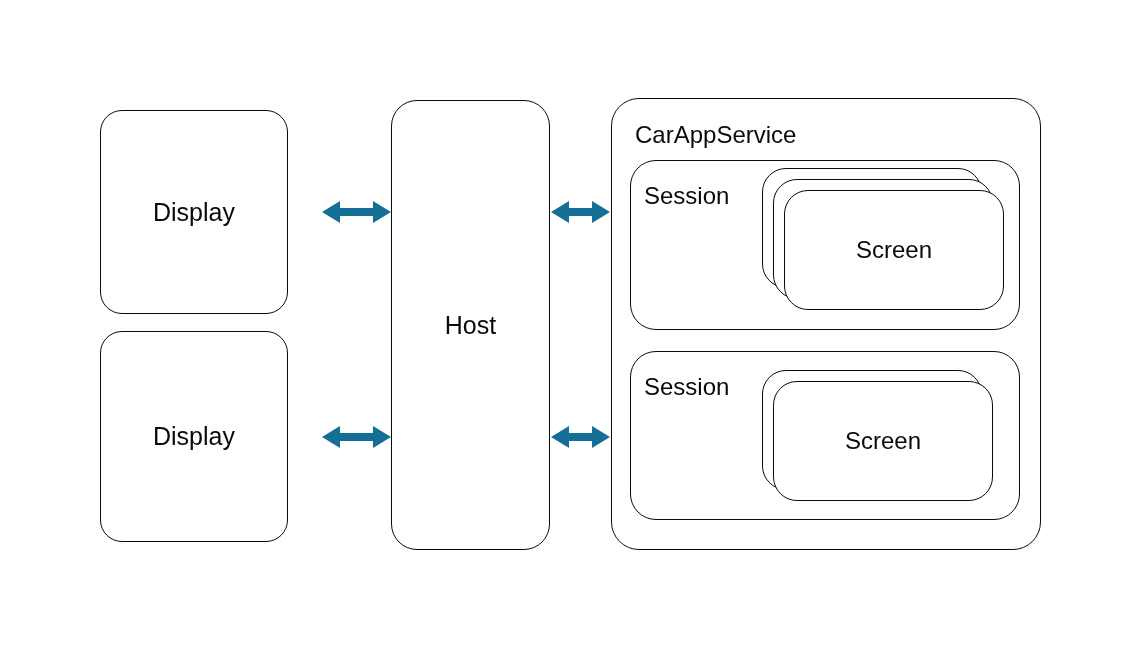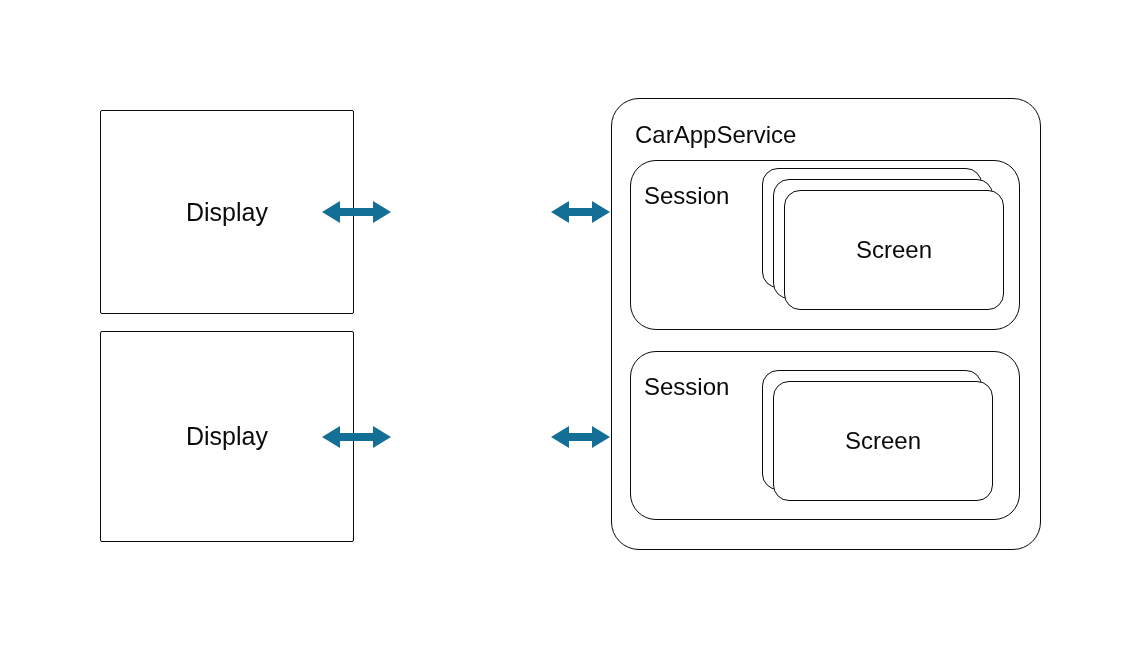--- a/index.html
+++ b/index.html
@@ -34,22 +34,22 @@
     white-space: nowrap;
   }
   .mono-label {
     font-family: Liberation Sans, sans-serif;
     font-size: 24px;
     color: #0a0a0a;
     white-space: nowrap;
   }
   .display-box {
     left: 100px;
-    width: 254px;
-    border-radius: 2px;
+    width: 188px;
+    border-radius: 22px;
   }
   #display-1 { top: 110px; height: 204px; }
   #display-2 { top: 331px; height: 211px; }
   #host-box {
     left: 391px;
     top: 100px;
     width: 159px;
     height: 450px;
     border-radius: 26px;
   }
@@ -73,39 +73,42 @@
   #session-1 { top: 160px; height: 170px; }
   #session-2 { top: 351px; height: 169px; }
   .session-title {
     position: absolute;
     left: 13px;
     top: 21px;
   }
   .screen-card {
     width: 220px;
     height: 120px;
-    border-radius: 16px;
+    border-radius: 24px;
   }
   .arrow {
     position: absolute;
     display: block;
   }
 </style>
 </head>
 <body>
 
 <div class="canvas">
 
   <div class="box display-box centered" id="display-1">
     <span class="sans-label">Display</span>
   </div>
   <div class="box display-box centered" id="display-2">
     <span class="sans-label">Display</span>
   </div>
 
+  <div class="box centered" id="host-box">
+    <span class="sans-label">Host</span>
+  </div>
 
   <div class="box" id="car-app-service-box">
     <span class="mono-label cas-title">CarAppService</span>
   </div>
 
   <div class="box session-box" id="session-1">
     <span class="mono-label session-title">Session</span>
   </div>
 
   <div class="box screen-card" style="left:762px; top:168px;"></div>

